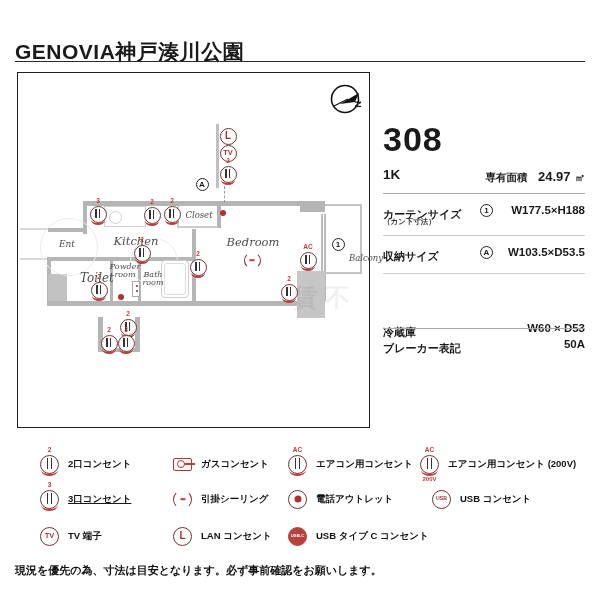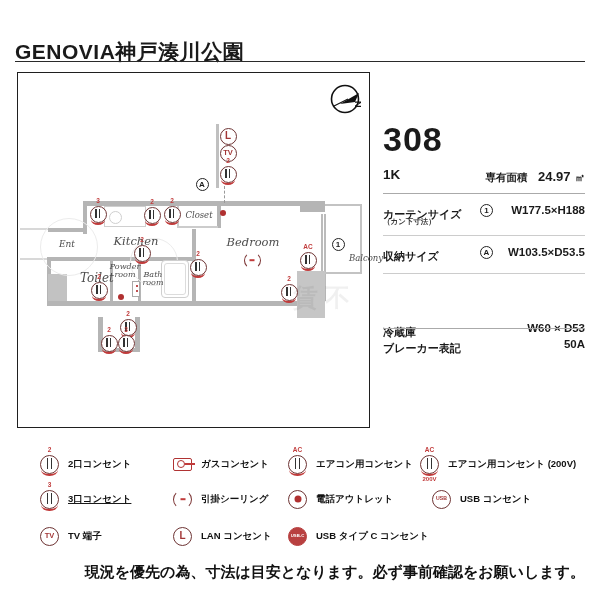--- a/index.html
+++ b/index.html
@@ -55,22 +55,22 @@
   .ic-gas .gline{position:absolute;right:-4px;top:50%;margin-top:-0.8px;width:10px;height:1.6px;background:#c13b3b;}
   
   .rp{position:absolute;left:383px;width:202px;box-sizing:border-box;}
   .room-no{top:120px;font-size:34px;font-weight:bold;letter-spacing:1px;}
   .rp-divider{position:absolute;left:383px;width:202px;height:0;border-top:1px solid #aaa;}
   .lab{font-weight:bold;font-size:11px;}
   .val{font-weight:bold;font-size:11.5px;position:absolute;right:0;top:0;}
   .spec-sub{position:absolute;left:0;top:13px;font-size:7.5px;font-weight:bold;color:#333;}
   .legend-item{position:absolute;display:flex;align-items:center;gap:9px;height:22px;z-index:3;}
   .legend-label{font-size:9.5px;font-weight:bold;color:#111;white-space:nowrap;}
-  .footnote{position:absolute;left:15px;top:563px;width:570px;text-align:right;
-      font-size:15px;font-weight:bold;color:#111;}
+  .footnote{position:absolute;left:15px;top:563px;width:570px;text-align:left;
+      font-size:11px;font-weight:bold;color:#111;}
   svg text{font-family:"Liberation Sans","DejaVu Sans",sans-serif;}
 </style>
 </head>
 <body>
 
 <div id="app">
 
   <h1 class="page-title">GENOVIA神戸湊川公園</h1>
   <div class="title-rule"></div>
 

